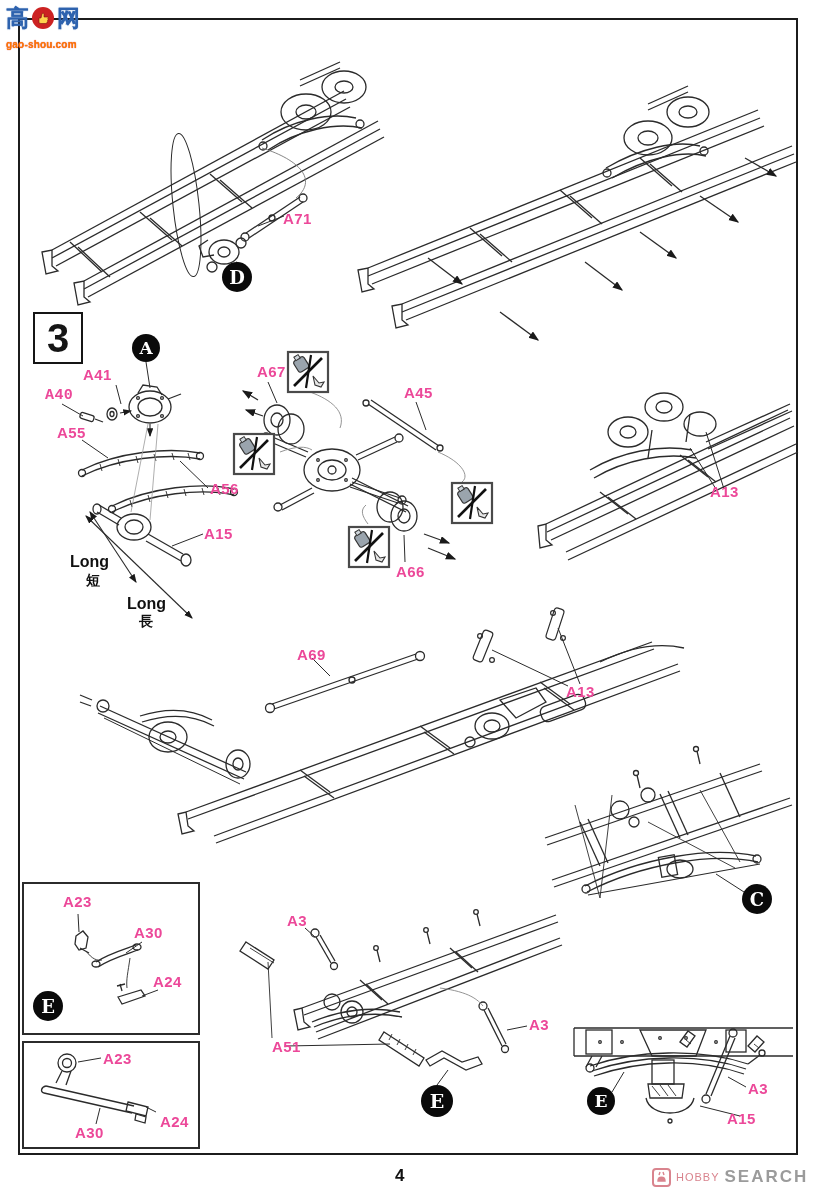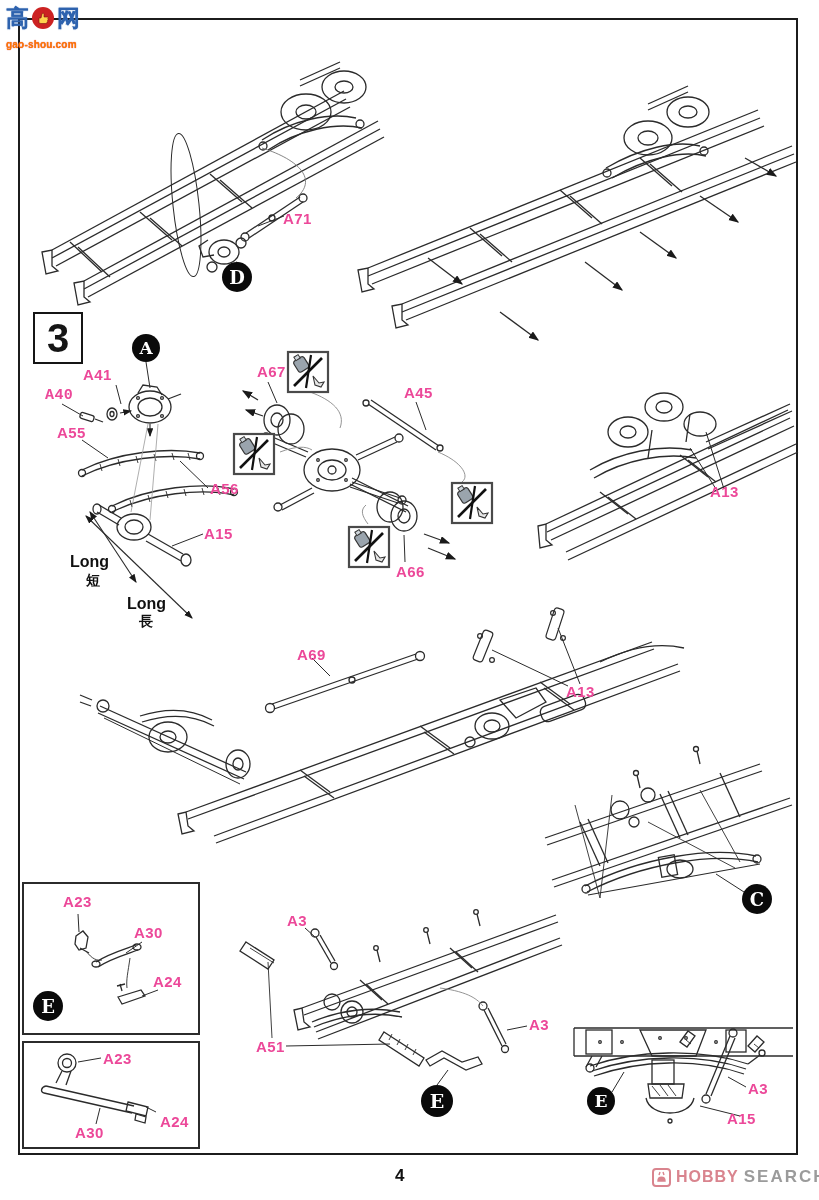--- a/index.html
+++ b/index.html
@@ -18,21 +18,21 @@
   .stepbox{position:absolute;left:33px;top:312px;width:46px;height:48px;
            border:2.5px solid #151515;display:flex;align-items:center;justify-content:center;
            font-size:40px;font-weight:bold;color:#151515;background:#fff;}
   .watermark{position:absolute;left:6px;top:6px;z-index:5;line-height:1;}
   .wm-row{display:flex;align-items:center;gap:2px;}
   .wm-char{font-size:23px;font-weight:bold;color:#2d62ae;text-shadow:0 0 1px #2d62ae;}
   .wm-url{font-size:10px;font-weight:bold;color:#ff7a00;margin-top:10px;letter-spacing:.2px;
           text-shadow:0 0 1px #c23;}
   .pagenum{position:absolute;left:395px;top:1166px;font-size:17px;font-weight:bold;color:#111;}
   .brand{position:absolute;left:652px;top:1167px;display:flex;align-items:center;gap:5px;}
-  .brand-primary{color:#d9848e;font-weight:bold;font-size:16px;letter-spacing:1px;}
+  .brand-primary{color:#d9848e;font-weight:normal;font-size:11px;letter-spacing:1px;}
   .brand-secondary{color:#9b9b9b;font-weight:bold;font-size:17px;letter-spacing:2px;}
 </style>
 </head>
 <body>
 
 <div class="page">
 
   <div class="frame"></div>
 
   <div class="watermark">
@@ -468,21 +468,21 @@
   <div class="plabel" style="left:710px;top:483px;">A13</div>
   <div class="plabel" style="left:297px;top:646px;">A69</div>
   <div class="plabel" style="left:566px;top:683px;">A13</div>
   <div class="plabel" style="left:63px;top:893px;">A23</div>
   <div class="plabel" style="left:134px;top:924px;">A30</div>
   <div class="plabel" style="left:153px;top:973px;">A24</div>
   <div class="plabel" style="left:103px;top:1050px;">A23</div>
   <div class="plabel" style="left:160px;top:1113px;">A24</div>
   <div class="plabel" style="left:75px;top:1124px;">A30</div>
   <div class="plabel" style="left:287px;top:912px;">A3</div>
-  <div class="plabel" style="left:256px;top:1038px;text-align:right;">A51</div>
+  <div class="plabel" style="left:272px;top:1038px;text-align:right;">A51</div>
   <div class="plabel" style="left:529px;top:1016px;">A3</div>
   <div class="plabel" style="left:748px;top:1080px;">A3</div>
   <div class="plabel" style="left:727px;top:1110px;">A15</div>
 
   <div class="dimlabel dim-en" style="left:70px;top:553px;">Long</div>
   <div class="dimlabel dim-zh" style="left:86px;top:572px;">短</div>
   <div class="dimlabel dim-en" style="left:127px;top:595px;">Long</div>
   <div class="dimlabel dim-zh" style="left:139px;top:613px;">長</div>
 
   <div class="callout" style="left:132px;top:334px;width:28px;height:28px;font-size:17px;">A</div>

